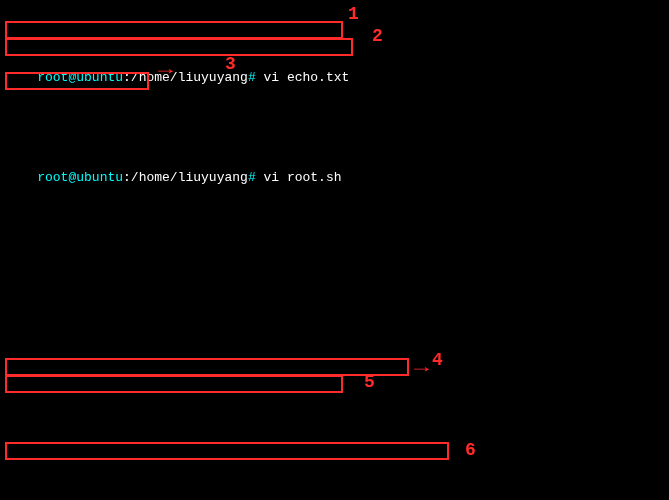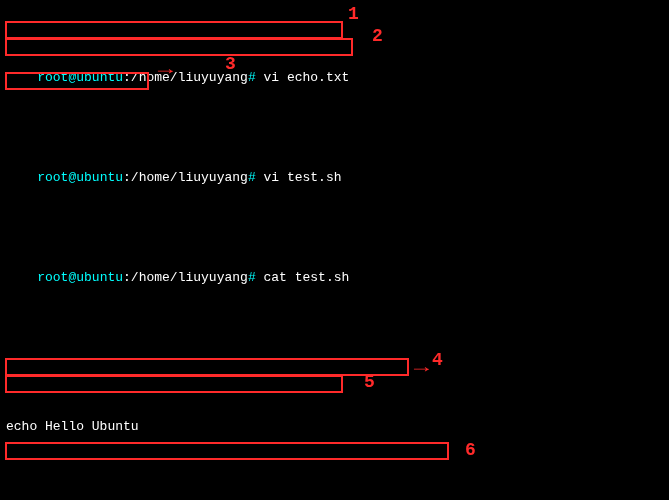--- a/index.html
+++ b/index.html
@@ -49,30 +49,26 @@
 </head>
 <body>
 
 <div class="terminal">
   
   <span class="line">
     <span class="cyan"><span>root@ubuntu</span><span class="white">:/home/liuyuyang</span><span># </span></span><span>vi echo.txt</span>
   </span>
   
   <span class="line">
-    <span class="cyan"><span>root@ubuntu</span><span class="white">:/home/liuyuyang</span><span># </span></span><span>vi test.sh</span>
+    <span class="cyan"><span>root@ubuntu</span><span class="white">:/home/liuyuyang</span><span># </span></span><span>vi root.sh</span>
   </span>
   
-  <span class="line">
-    <span class="cyan"><span>root@ubuntu</span><span class="white">:/home/liuyuyang</span><span># </span></span><span>cat test.sh</span>
-  </span>
   
   <span class="line"> </span>
   
-  <span class="line">echo Hello Ubuntu</span>
   
   <span class="line"> </span>
   
   
   
   
   
   
   
   

